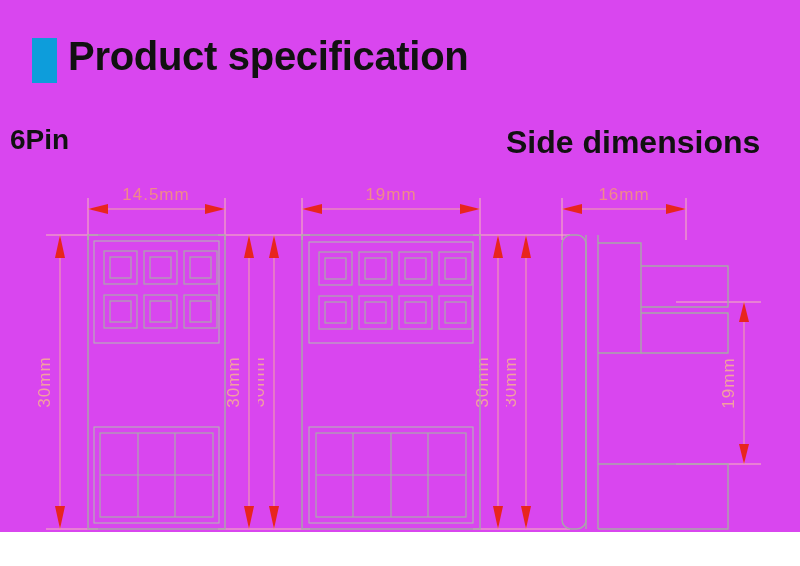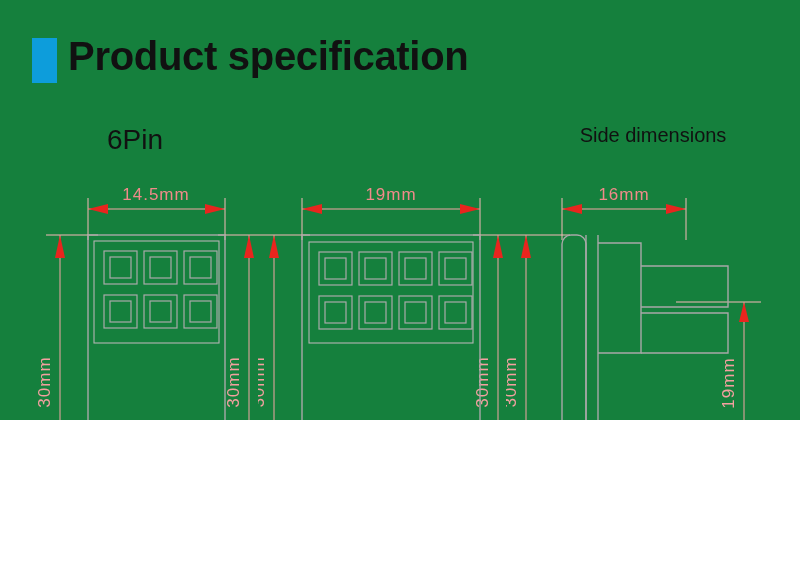--- a/index.html
+++ b/index.html
@@ -3,22 +3,22 @@
 <meta charset="utf-8">
 <style>
   html, body {
     margin: 0;
     padding: 0;
     background: #ffffff;
   }
   #page {
     position: relative;
     width: 800px;
-    height: 420px;
-    background: #15803d;
+    height: 532px;
+    background: #d946ef;
     overflow: hidden;
     font-family: "Liberation Sans", sans-serif;
   }
 
   
   #header {
     position: absolute;
     left: 0; top: 0;
     width: 800px; height: 112px;
   }
@@ -51,27 +51,27 @@
     height: 454px;
   }
   #panel-6pin  { left: 10px;  width: 250px; }
   #panel-8pin  { left: 258px; width: 250px; }
   #panel-side  { left: 506px; width: 294px; }
 
   .panel-title {
     position: absolute;
     top: 12px;
     width: 100%;
-    text-align: center;
+    text-align: left;
     font-size: 28px;
-    font-weight: normal;
+    font-weight: bold;
     color: #111111;
     white-space: nowrap;
   }
-  #panel-side .panel-title { font-size: 20px; }
+  #panel-side .panel-title { font-size: 32px; }
 
   .svg-layer {
     position: absolute;
     left: 0; top: 0;
     width: 100%;
     height: 454px;
   }
 
   .dim-label {
     fill: #f08a8a;

